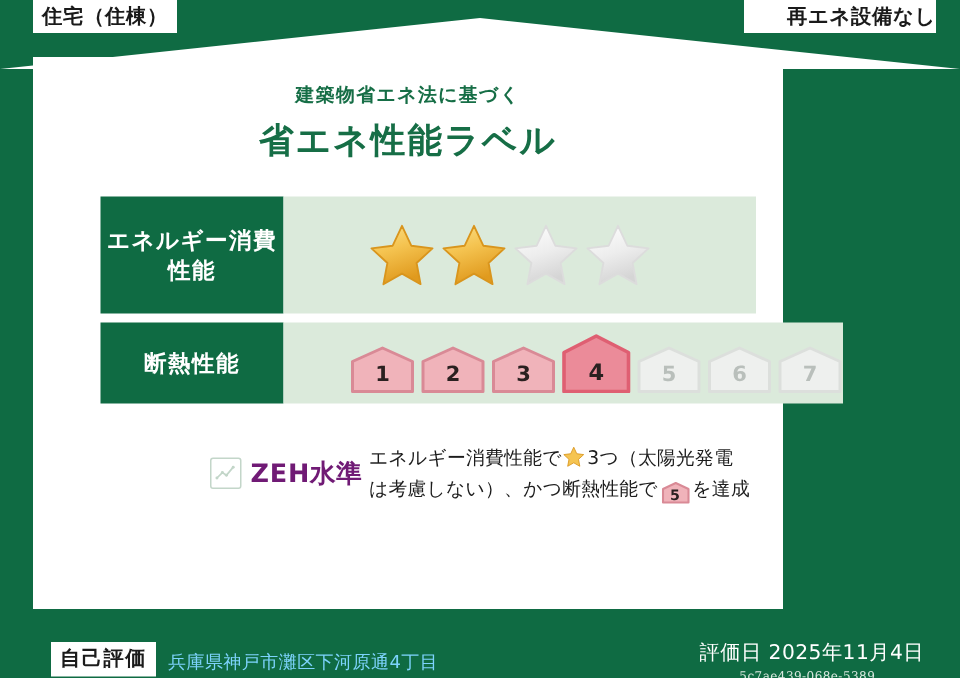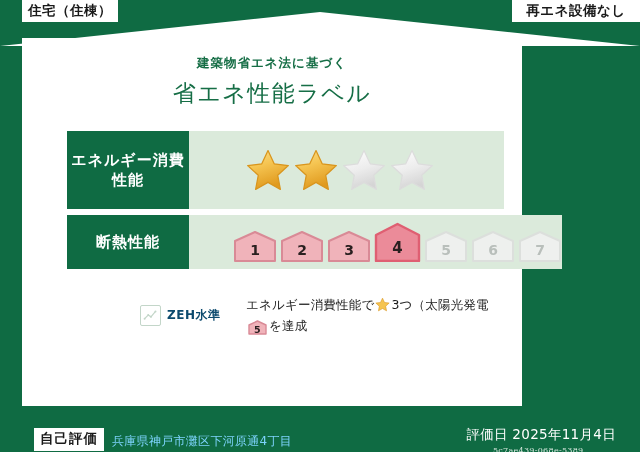--- a/index.html
+++ b/index.html
@@ -41,21 +41,21 @@
     color: #1a1a1a;
     font-size: 13.5px;
     font-weight: bold;
     letter-spacing: 0.5px;
     display: flex;
     align-items: center;
     justify-content: center;
     z-index: 4;
   }
   .header-tag.left  { left: 22px; width: 96px; }
-  .header-tag.right { right: 0;  width: 128px; }
+  .header-tag.right { right: 16px;  width: 128px; justify-content: flex-end; }
 
   
   .chevron-notch {
     position: absolute;
     left: 0;
     top: 12px;
     width: 640px;
     height: 34px;
     background: #ffffff;
     clip-path: polygon(0% 100%, 50% 0%, 100% 100%);
@@ -79,21 +79,21 @@
   }
   .title-sub {
     color: #166e46;
     font-size: 12.5px;
     font-weight: bold;
     letter-spacing: 1px;
   }
   .title-main {
     color: #166e46;
     font-size: 23px;
-    font-weight: normal;
+    font-weight: bold;
     letter-spacing: 1.5px;
     margin-top: 6px;
   }
 
   
   .rows {
     margin: 22px 18px 0 18px;
   }
   .perf-row {
     display: flex;
@@ -178,22 +178,22 @@
     flex: 0 0 auto;
     width: 106px;
   }
   .zeh-icon {
     width: 21px; height: 21px;
     border: 1.5px solid #c3d6c9;
     border-radius: 2px;
     display: block;
   }
   .zeh-text {
-    color: #0c4a6e;
-    font-size: 12px;
+    color: #701a75;
+    font-size: 17px;
     font-weight: bold;
     letter-spacing: 0.5px;
   }
   .zeh-desc {
     font-size: 12.5px;
     color: #1c1c1c;
     line-height: 1.65;
     letter-spacing: 0.2px;
   }
   .inline-star { vertical-align: -3px; margin: 0 1px; }
@@ -408,21 +408,21 @@
           <circle cx="11" cy="12" r="1.1" fill="#c3d6c9"></circle>
           <circle cx="16" cy="6" r="1.1" fill="#c3d6c9"></circle>
         </svg>
         <span class="zeh-text">ZEH水準</span>
       </div>
 
       <div class="zeh-desc">
         <span>エネルギー消費性能で</span><svg class="inline-star" width="15" height="15" viewBox="0 0 52 52">
             <polygon points="26,4 33,19 49,21 37,32 40,48 26,40 12,48 15,32 3,21 19,19" fill="#f5c451" stroke="#d9951d" stroke-width="2" stroke-linejoin="round"></polygon>
           </svg><span>3つ（太陽光発電</span><br>
-        <span class="mini-house"><svg viewBox="0 0 19 15" preserveAspectRatio="none">
+        <span>は考慮しない）、かつ断熱性能で</span><span class="mini-house"><svg viewBox="0 0 19 15" preserveAspectRatio="none">
               <polygon points="1,14 1,5 9.5,1 18,5 18,14" fill="#f0b3ba" stroke="#d98a96" stroke-width="1.4" stroke-linejoin="round"></polygon>
             </svg><span>5</span></span><span>を達成</span>
       </div>
     </div>
 
   </div>
 
   <div class="footer">
     <div class="footer-left">
       <span class="self-eval-box">自己評価</span>

